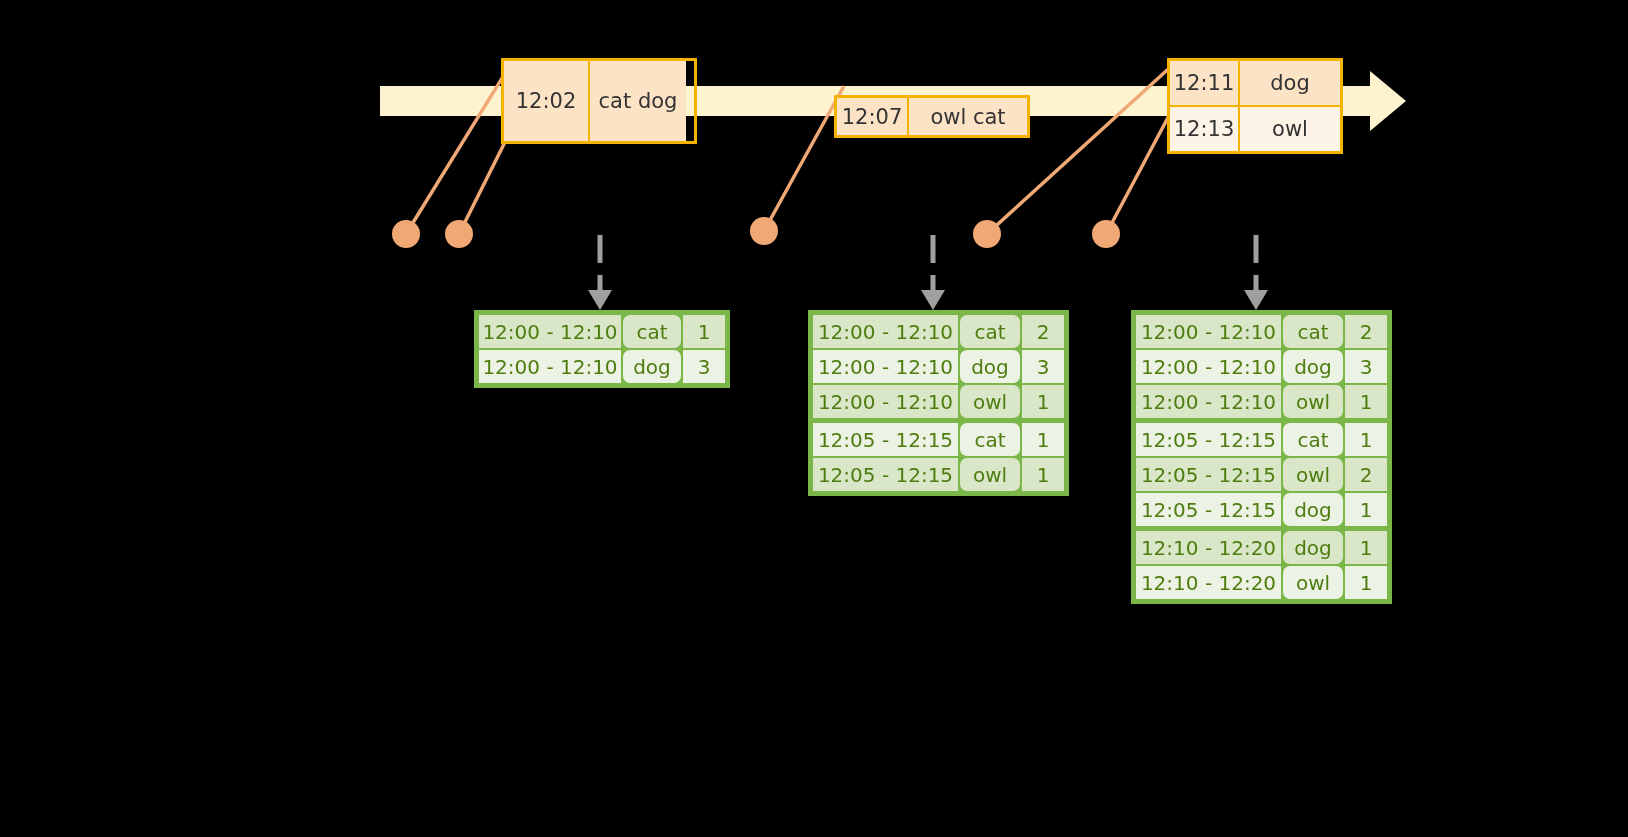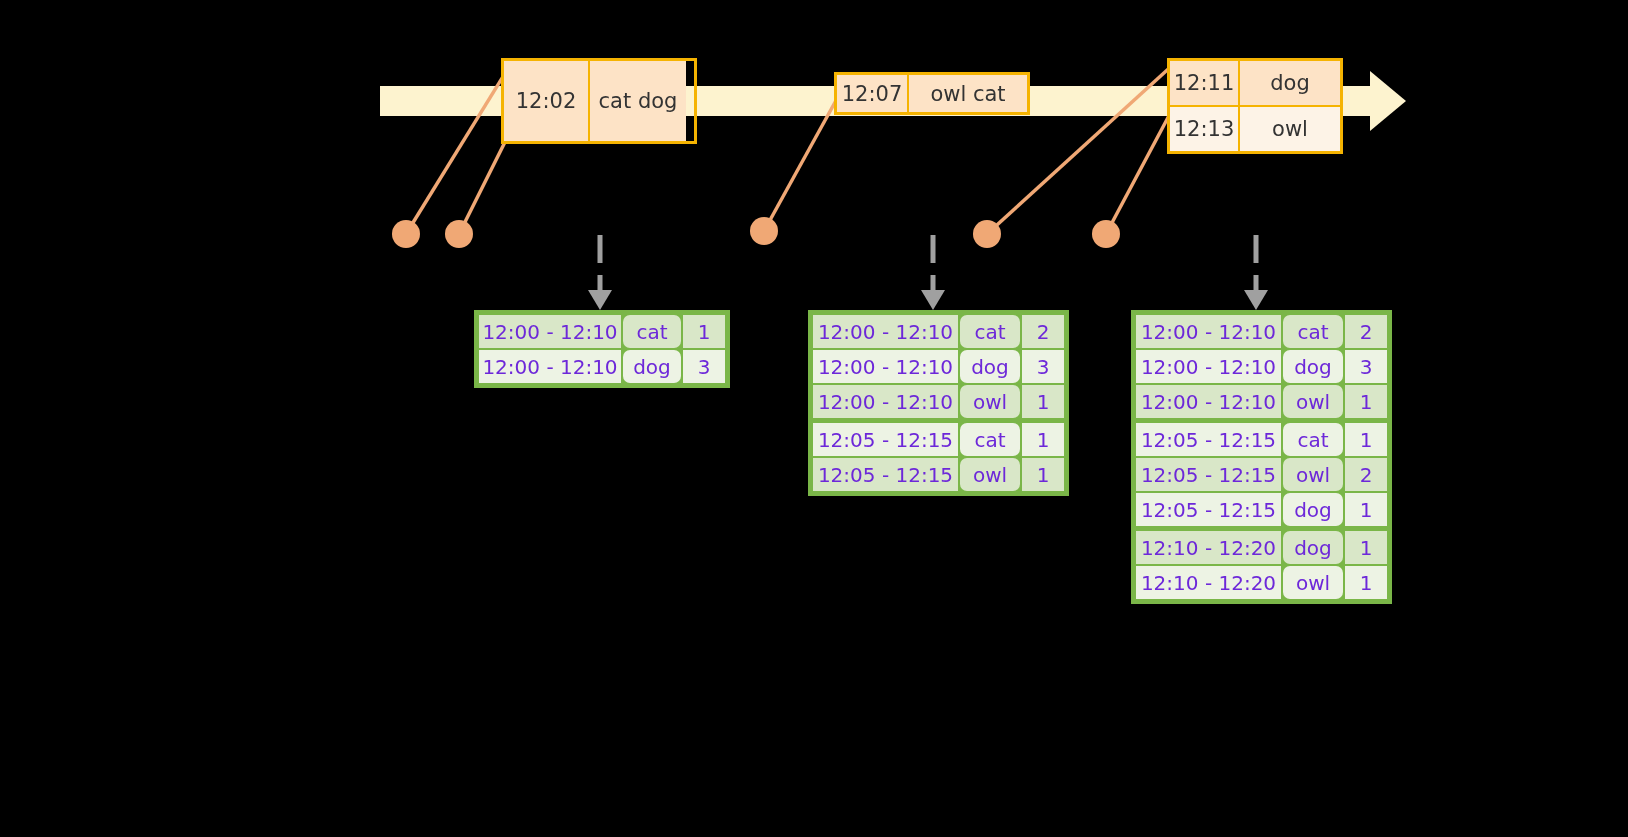--- a/index.html
+++ b/index.html
@@ -22,35 +22,35 @@
   .evrow + .evrow{border-top:2px solid #f5b301;}
   .ev-time{width:84px;display:flex;align-items:center;justify-content:center;
            font-size:21px;color:#333;border-right:2px solid #f5b301;}
   .ev-words{flex:1;display:flex;align-items:center;justify-content:center;
             font-size:21px;color:#333;}
   .evrow.shade .ev-time,.evrow.shade .ev-words{background:#fde3c6;}
   .evrow.light .ev-time,.evrow.light .ev-words{background:#fdf3e7;}
 
   #evbox0{left:501px;top:58px;width:196px;height:86px;}
   #evbox0 .ev-words{width:96px;flex:none;}
-  #evbox1{left:834px;top:72px;width:196px;height:43px;}
+  #evbox1{left:834px;top:95px;width:196px;height:43px;}
   #evbox1 .ev-words{width:118px;flex:none;}
   #evbox2{left:1167px;top:58px;width:176px;height:96px;}
   #evbox2 .ev-time{width:74px;}
   #evbox2 .ev-words{width:100px;flex:none;}
 
   
   .conn{position:absolute;left:0;top:0;width:1628px;height:837px;
         pointer-events:none;}
 
   
   .gtable{position:absolute;border:4px solid #7ab648;box-sizing:border-box;
           background:#7ab648;}
   .grow{display:flex;}
-  .gcell{font-size:20px;color:#6d28d9;display:flex;align-items:center;
+  .gcell{font-size:20px;color:#4d7c0f;display:flex;align-items:center;
          justify-content:center;height:33px;box-sizing:border-box;
          margin:1px;}
   .grow.a .gcell{background:#d9e7c8;}
   .grow.b .gcell{background:#edf3e4;}
   .grow.sep{margin-top:3px;}
   .c-win{width:140px;}
   .c-key{width:58px;border-radius:7px;}
   .c-cnt{width:40px;}
 
   #gt0{left:474px;top:310px;}

